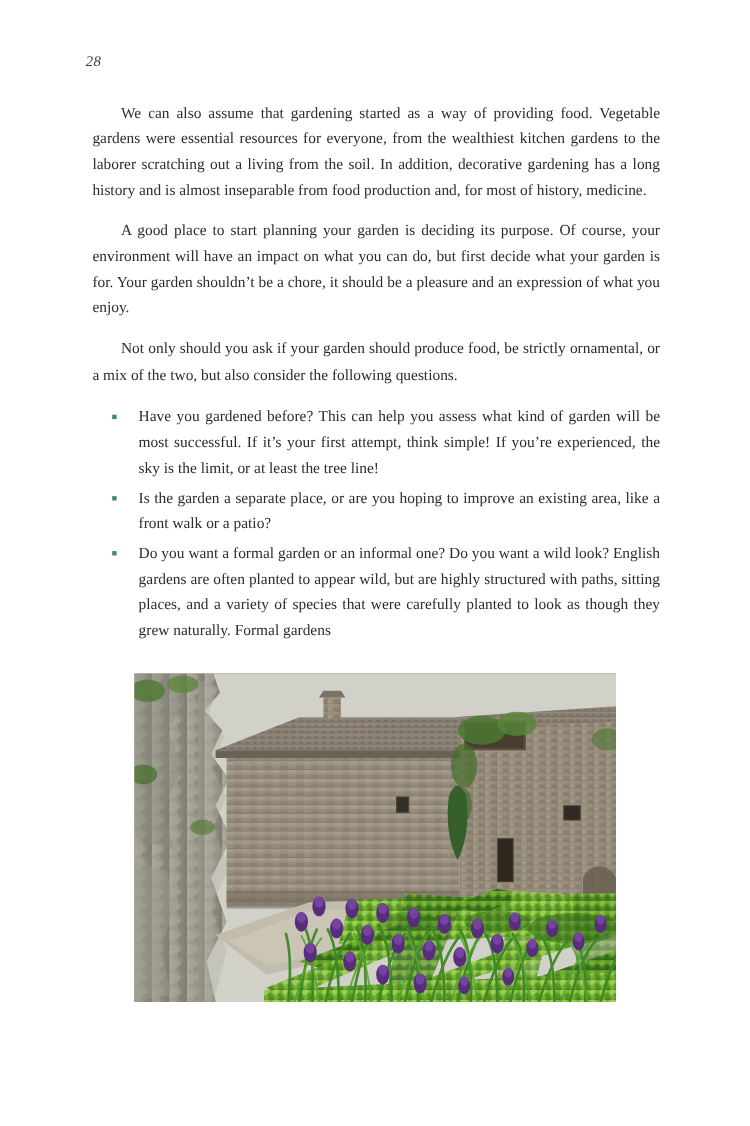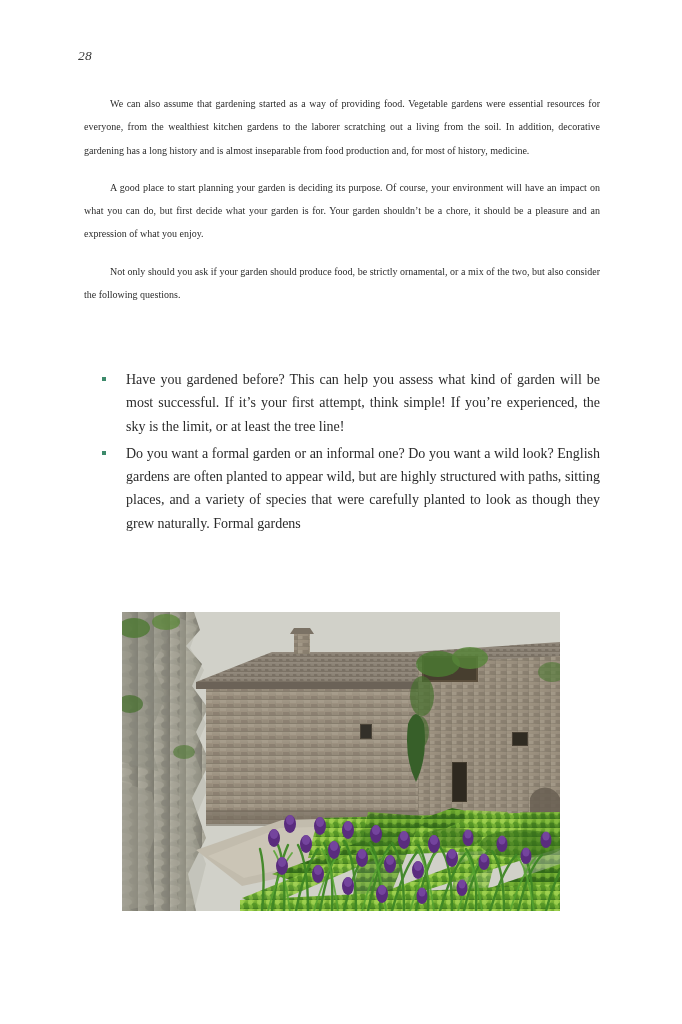--- a/index.html
+++ b/index.html
@@ -58,21 +58,21 @@
   .body-col {
     position: absolute;
     left: 84px;
     top: 92px;
     width: 516px;
   }
   p.para {
     margin: 0;
     text-align: justify;
     text-justify: inter-word;
-    font-size: 10px;
+    font-size: 14px;
     line-height: 23.3px;
     text-indent: 26px;
     color: #2b2b2b;
     hyphens: manual;
   }
   p.para + p.para {
     margin-top: 14px;
   }
 
   
@@ -137,20 +137,21 @@
     <p class="para">Not only should you ask if your garden should produce food, be strictly ornamental, or a mix of the two, but also consider the following questions.</p>
   </div>
 
   <ul class="qlist">
     <li>
       <span class="bullet"></span>
       <span>Have you gardened before? This can help you assess what kind of garden will be most successful. If it’s your first attempt, think simple! If you’re experienced, the sky is the limit, or at least the tree line!</span>
     </li>
     <li>
       <span class="bullet"></span>
+      <span>Is the garden a separate place, or are you hoping to improve an existing area, like a front walk or a patio?</span>
     </li>
     <li>
       <span class="bullet"></span>
       <span>Do you want a formal garden or an informal one? Do you want a wild look? English gardens are often planted to appear wild, but are highly structured with paths, sitting places, and a variety of species that were carefully planted to look as though they grew naturally. Formal gardens</span>
     </li>
   </ul>
 
   <div class="photo-wrap">
     <div class="photo">
       <svg viewBox="0 0 438 299" preserveAspectRatio="none" xmlns="http://www.w3.org/2000/svg">

